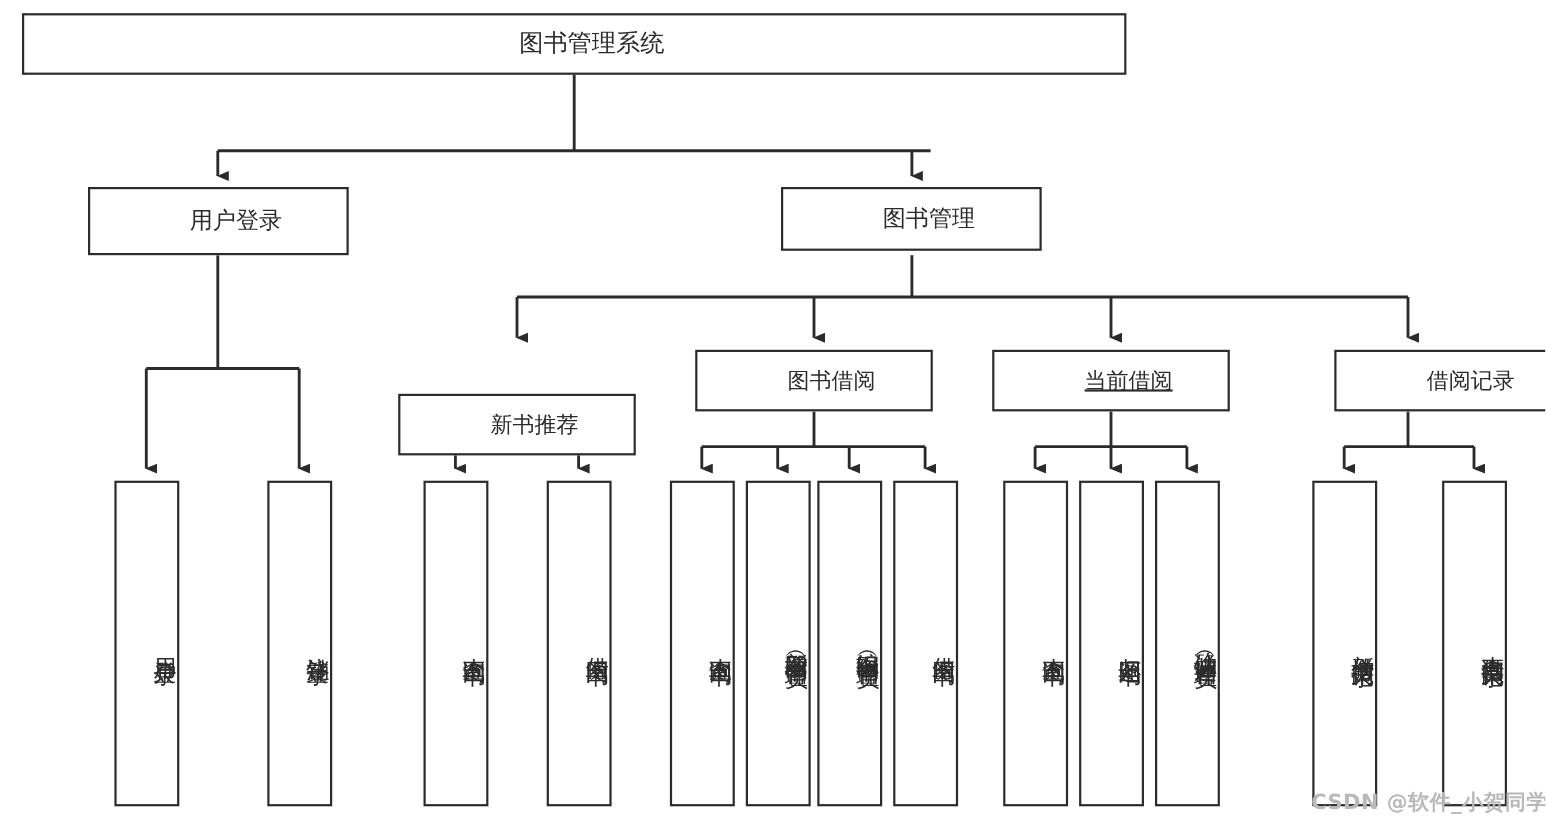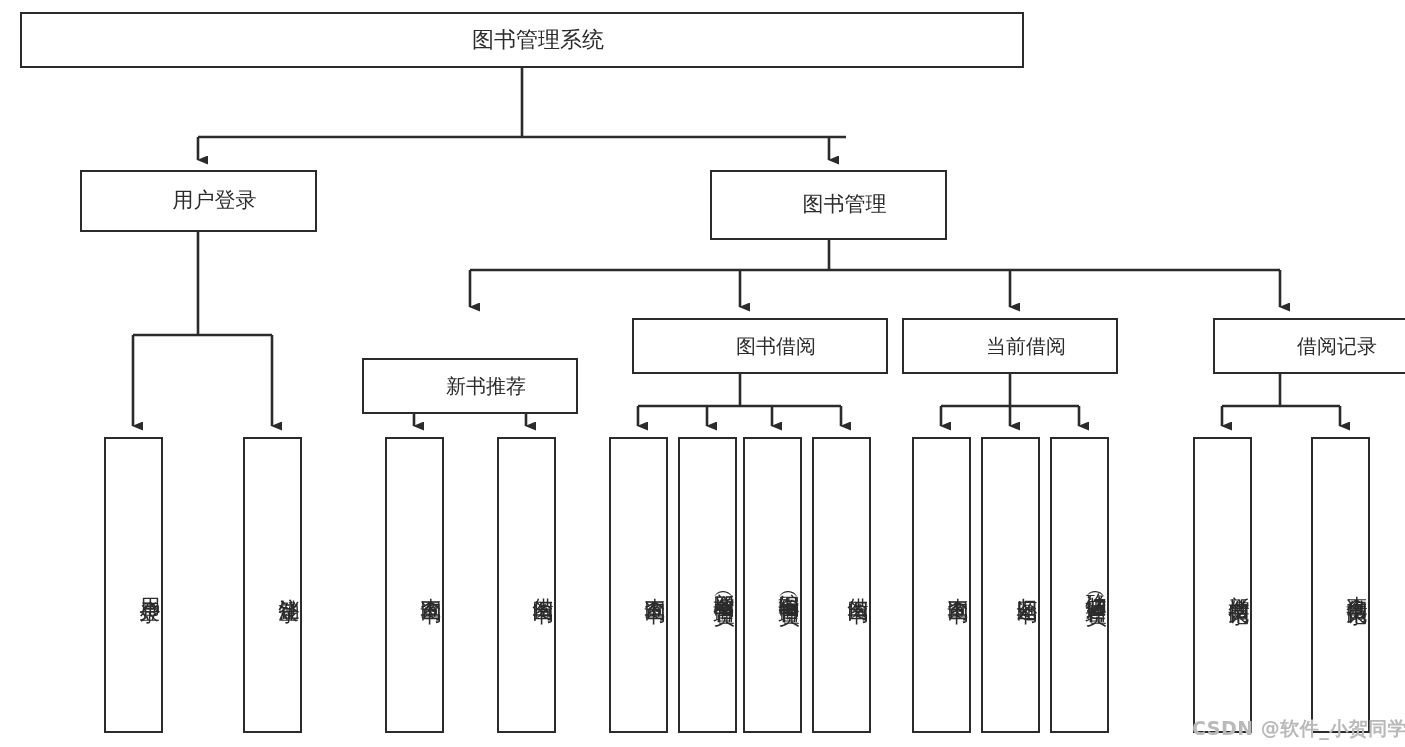--- a/index.html
+++ b/index.html
@@ -115,31 +115,31 @@
     </g>
   </svg>
 
   <div class="node root" style="left:20px; top:12px; width:1004px; height:56px;">
     <span>图书管理系统</span>
   </div>
 
   <div class="node lvl1" style="left:80px; top:170px; width:237px; height:62px;">
     <span>用户登录</span>
   </div>
-  <div class="node lvl1" style="left:710px; top:170px; width:237px; height:70px;text-align:right;">
+  <div class="node lvl1" style="left:710px; top:170px; width:237px; height:58px;text-align:right;">
     <span>图书管理</span>
   </div>
 
   <div class="node lvl2" style="left:362px; top:318px; width:216px; height:56px;margin-top:40px;">
     <span>新书推荐</span>
   </div>
-  <div class="node lvl2" style="left:632px; top:318px; width:256px; height:56px;">
+  <div class="node lvl2" style="left:632px; top:318px; width:216px; height:56px;">
     <span>图书借阅</span>
   </div>
-  <div class="node lvl2" style="left:902px; top:318px; width:216px; height:56px;">
+  <div class="node lvl2" style="left:902px; top:318px; width:216px; height:56px;text-decoration:underline;">
     <span>当前借阅</span>
   </div>
   <div class="node lvl2" style="left:1172px; top:318px; width:216px; height:56px;margin-left:41px;">
     <span>借阅记录</span>
   </div>
 
   <div class="node leaf" style="left:104px; top:437px; width:59px; height:296px;">
     <span>用户登录</span>
   </div>
   <div class="node leaf" style="left:243px; top:437px; width:59px; height:296px;">

